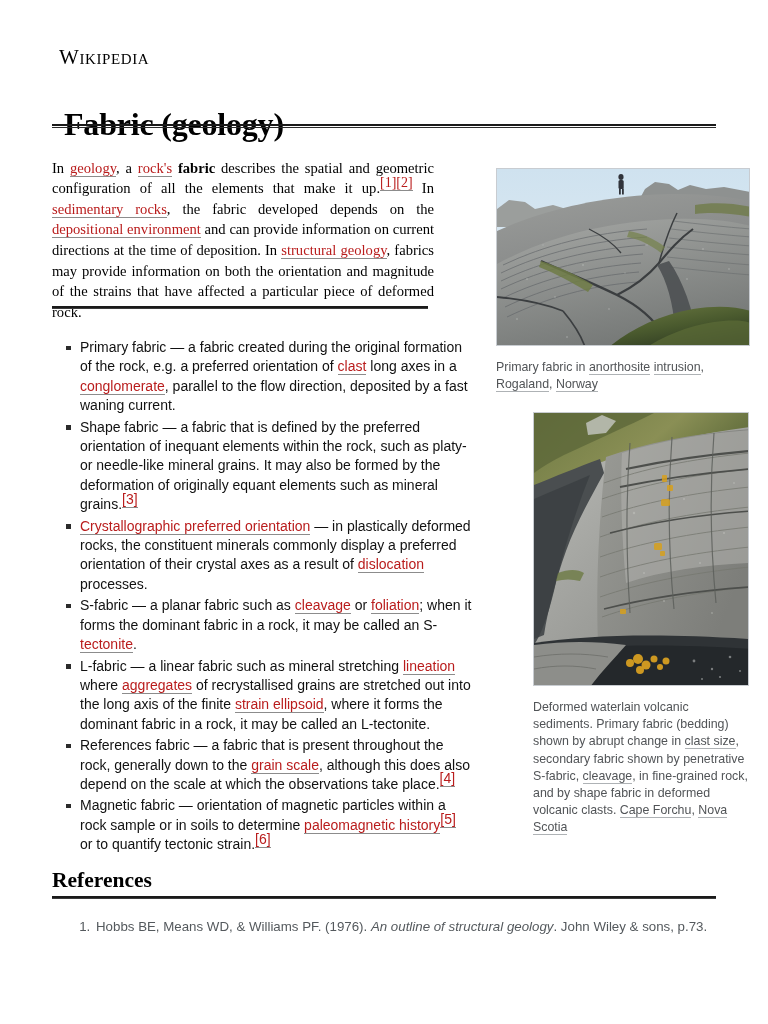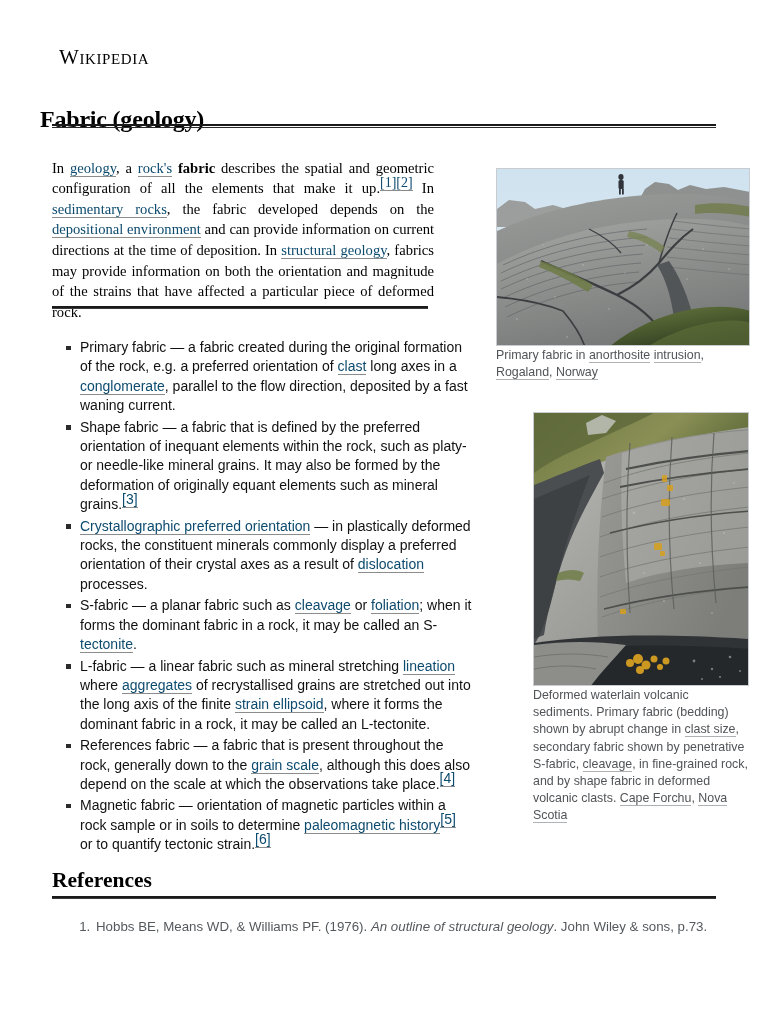--- a/index.html
+++ b/index.html
@@ -25,24 +25,24 @@
     font-size: 21px;
     letter-spacing: 0.6px;
     color: #000;
     font-variant: small-caps;
     line-height: 1;
   }
 
   
   .page-title {
     position: absolute;
-    left: 40px; top: 86px;
+    left: 64px; top: 86px;
     font-family: "Liberation Serif", serif;
     font-weight: bold;
-    font-size: 24px;
+    font-size: 32px;
     line-height: 34px;
     color: #000;
     letter-spacing: -0.2px;
   }
   .title-rule {
     position: absolute;
     left: 52px; top: 124px;
     width: 664px;
     border-top: 2px solid #1a1a1a;
     border-bottom: 1px solid #2a2a2a;
@@ -57,21 +57,21 @@
     font-family: "Liberation Serif", serif;
     font-size: 14.6px;
     line-height: 20.6px;
     text-align: justify;
     color: #000;
     hyphens: none;
   }
   .intro b { font-weight: bold; }
 
   a.lnk, .lnk {
-    color: #0c4a6e;
+    color: #b91c1c;
     text-decoration: none;
     border-bottom: 1px solid #8c8c8c;
   }
   sup.ref {
     font-size: 14px;
     vertical-align: super;
     line-height: 0;
   }
   sup.ref .lnk { border-bottom: 1px solid #8c8c8c; }
 
@@ -135,21 +135,21 @@
     display: block;
     overflow: hidden;
     position: relative;
     background: #8d9094;
   }
   .fig-cap {
     font-family: "Liberation Sans", sans-serif;
     font-size: 12.4px;
     line-height: 17.2px;
     color: #515457;
-    margin-top: 1px;
+    margin-top: 13px;
   }
   .fig-cap .lnk { color: #515457; border-bottom: 1px solid #aeb2b5; }
 
   #fig-primary { left: 456px; top: 152px; width: 256px; }
   #fig-primary .fig-img { width: 254px; height: 178px; }
   #fig-primary .fig-cap { width: 254px; }
 
   #fig-deformed { left: 493px; top: 396px; width: 218px; }
   #fig-deformed .fig-img { width: 216px; height: 274px; }
   #fig-deformed .fig-cap { width: 218px; }

